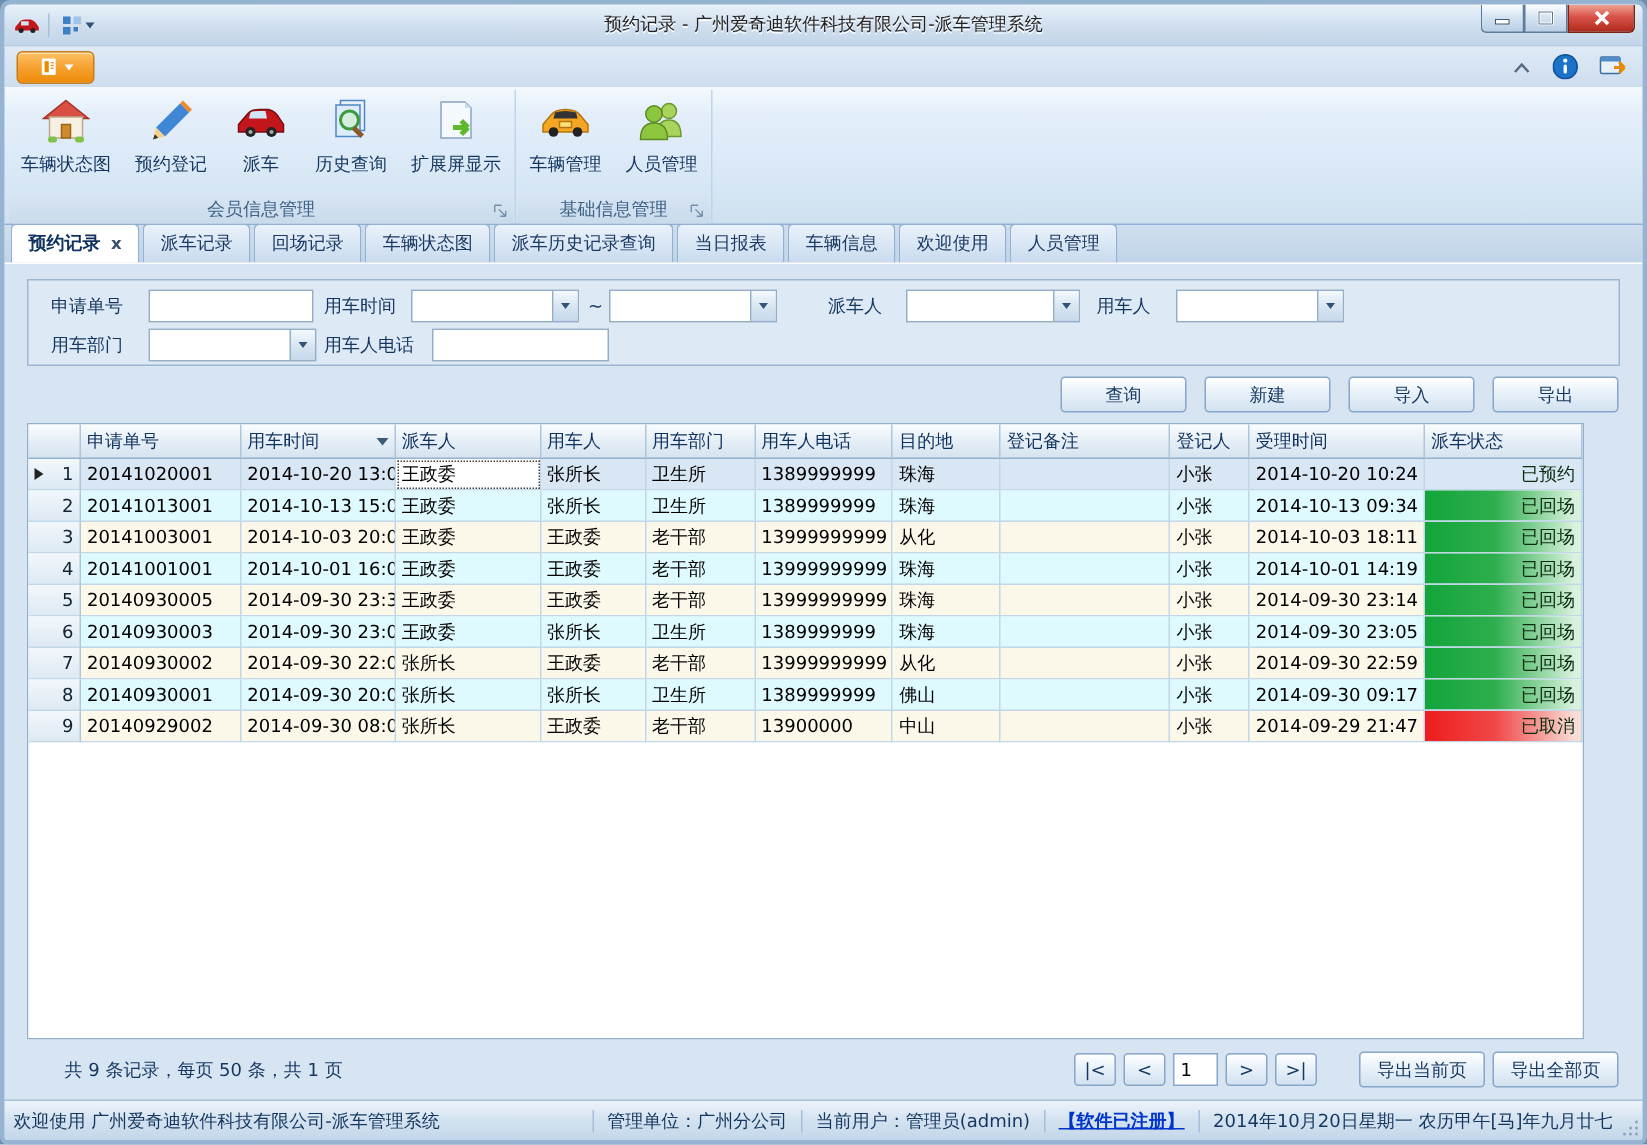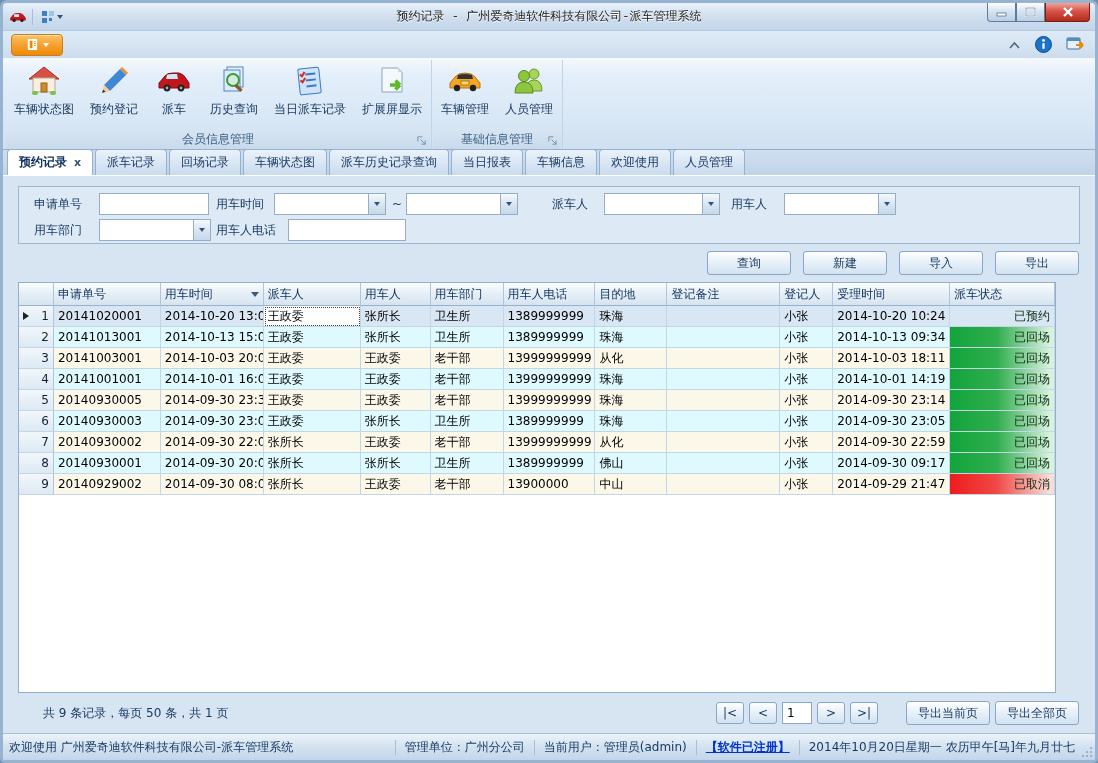--- a/index.html
+++ b/index.html
@@ -11,21 +11,20 @@
   #window {
     width:1098px; height:763px; display:flex; flex-direction:column;
     border:3px solid #96b4d2; border-radius:7px 7px 5px 5px;
     background:#d4e2f1; overflow:hidden;
   }
   
   .titlebar {
     height:28px; flex:0 0 28px; display:flex; align-items:center; position:relative;
     background:linear-gradient(#e8f1fa, #cfdeee 55%, #c2d5e9);
     border-bottom:1px solid #b6cbe0;
-    font-family:Liberation Mono, monospace;
   }
   .app-icon { margin-left:6px; width:18px; height:14px; }
   .qat-sep { width:1px; height:16px; background:#aabfd6; margin:0 5px; }
   .qat-btn { display:flex; align-items:center; gap:2px; padding:1px 3px; border-radius:3px; }
   .drop-tri { width:0; height:0; border-left:3px solid transparent; border-right:3px solid transparent; border-top:4px solid #31537a; }
   .title-text { position:absolute; left:0; right:0; text-align:center; color:#222; text-shadow:0 1px 0 #fff; pointer-events:none; }
   .win-controls { position:absolute; right:5px; top:0; display:flex; }
   .wc-btn {
     width:29px; height:19px; border:1px solid #5e7b9a; border-top:none;
     background:linear-gradient(#fdfeff,#d6e4f2 45%,#b9cfe4);
@@ -261,30 +260,20 @@
           <div class="rb-btn">
             <span class="rb-icon">
               <svg viewBox="0 0 32 32">
                 <rect x="9" y="2" width="16" height="20" fill="#eaf3fc" stroke="#4f86c4"></rect>
                 <rect x="6" y="5" width="16" height="21" fill="#dcecfa" stroke="#4f86c4"></rect>
                 <circle cx="15" cy="15" r="6" fill="#cfeccf" fill-opacity=".7" stroke="#3c9a3c" stroke-width="2"></circle>
                 <rect x="19" y="19" width="8" height="3.4" transform="rotate(45 19 19)" fill="#8a5a2b"></rect>
               </svg>
             </span>
             <span class="rb-label">历史查询</span>
-          </div>
-          <div class="rb-btn">
-            <span class="rb-icon">
-              <svg viewBox="0 0 32 32">
-                <rect x="5" y="3" width="21" height="26" rx="2" fill="#cfe4f8" stroke="#3c78c8" transform="rotate(-6 16 16)"></rect>
-                <path d="M12 9 h10 M12 15 h10 M12 21 h10" stroke="#3c78c8" stroke-width="2" transform="rotate(-6 16 16)"></path>
-                <path d="M6.5 8.5 l2 2 3-4 M6.5 14.5 l2 2 3-4" stroke="#d42a1e" stroke-width="2" fill="none" transform="rotate(-6 16 16)"></path>
-              </svg>
-            </span>
-            <span class="rb-label">当日派车记录</span>
           </div>
           <div class="rb-btn">
             <span class="rb-icon">
               <svg viewBox="0 0 32 32">
                 <path d="M6 3 L22 3 L26 7 L26 27 L6 27 Z" fill="#f4f9fd" stroke="#8aa4bd"></path>
                 <polygon points="22,3 26,7 22,7" fill="#cddcea"></polygon>
                 <path d="M14 20 L24 20 M24 20 L19.5 15.5 M24 20 L19.5 24.5" stroke="#5eb82a" stroke-width="3.4" fill="none"></path>
               </svg>
             </span>
             <span class="rb-label">扩展屏显示</span>

